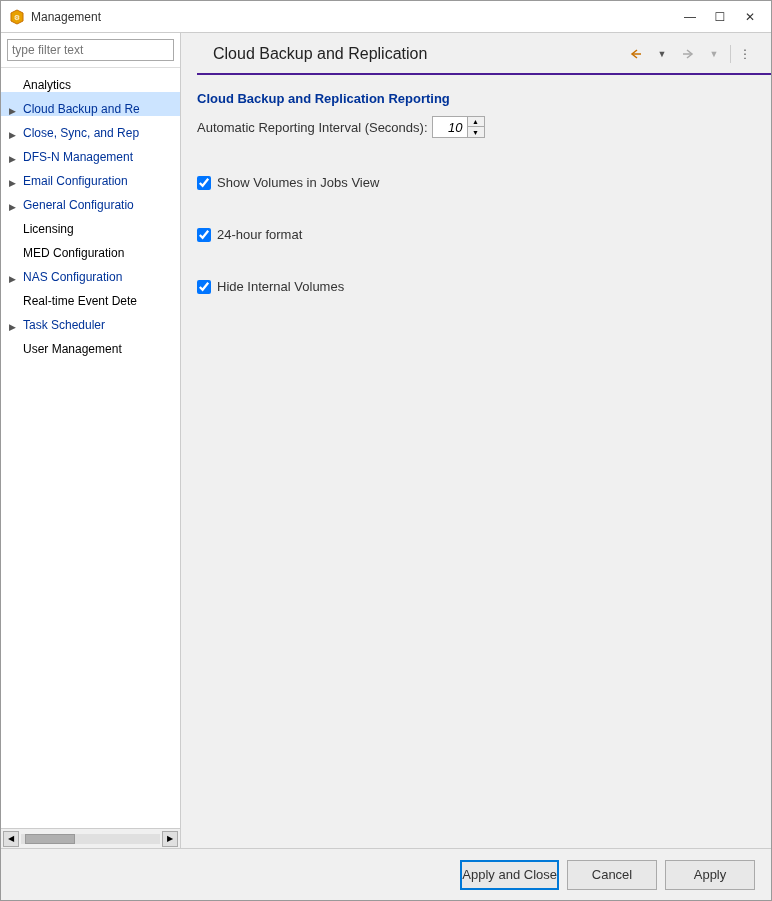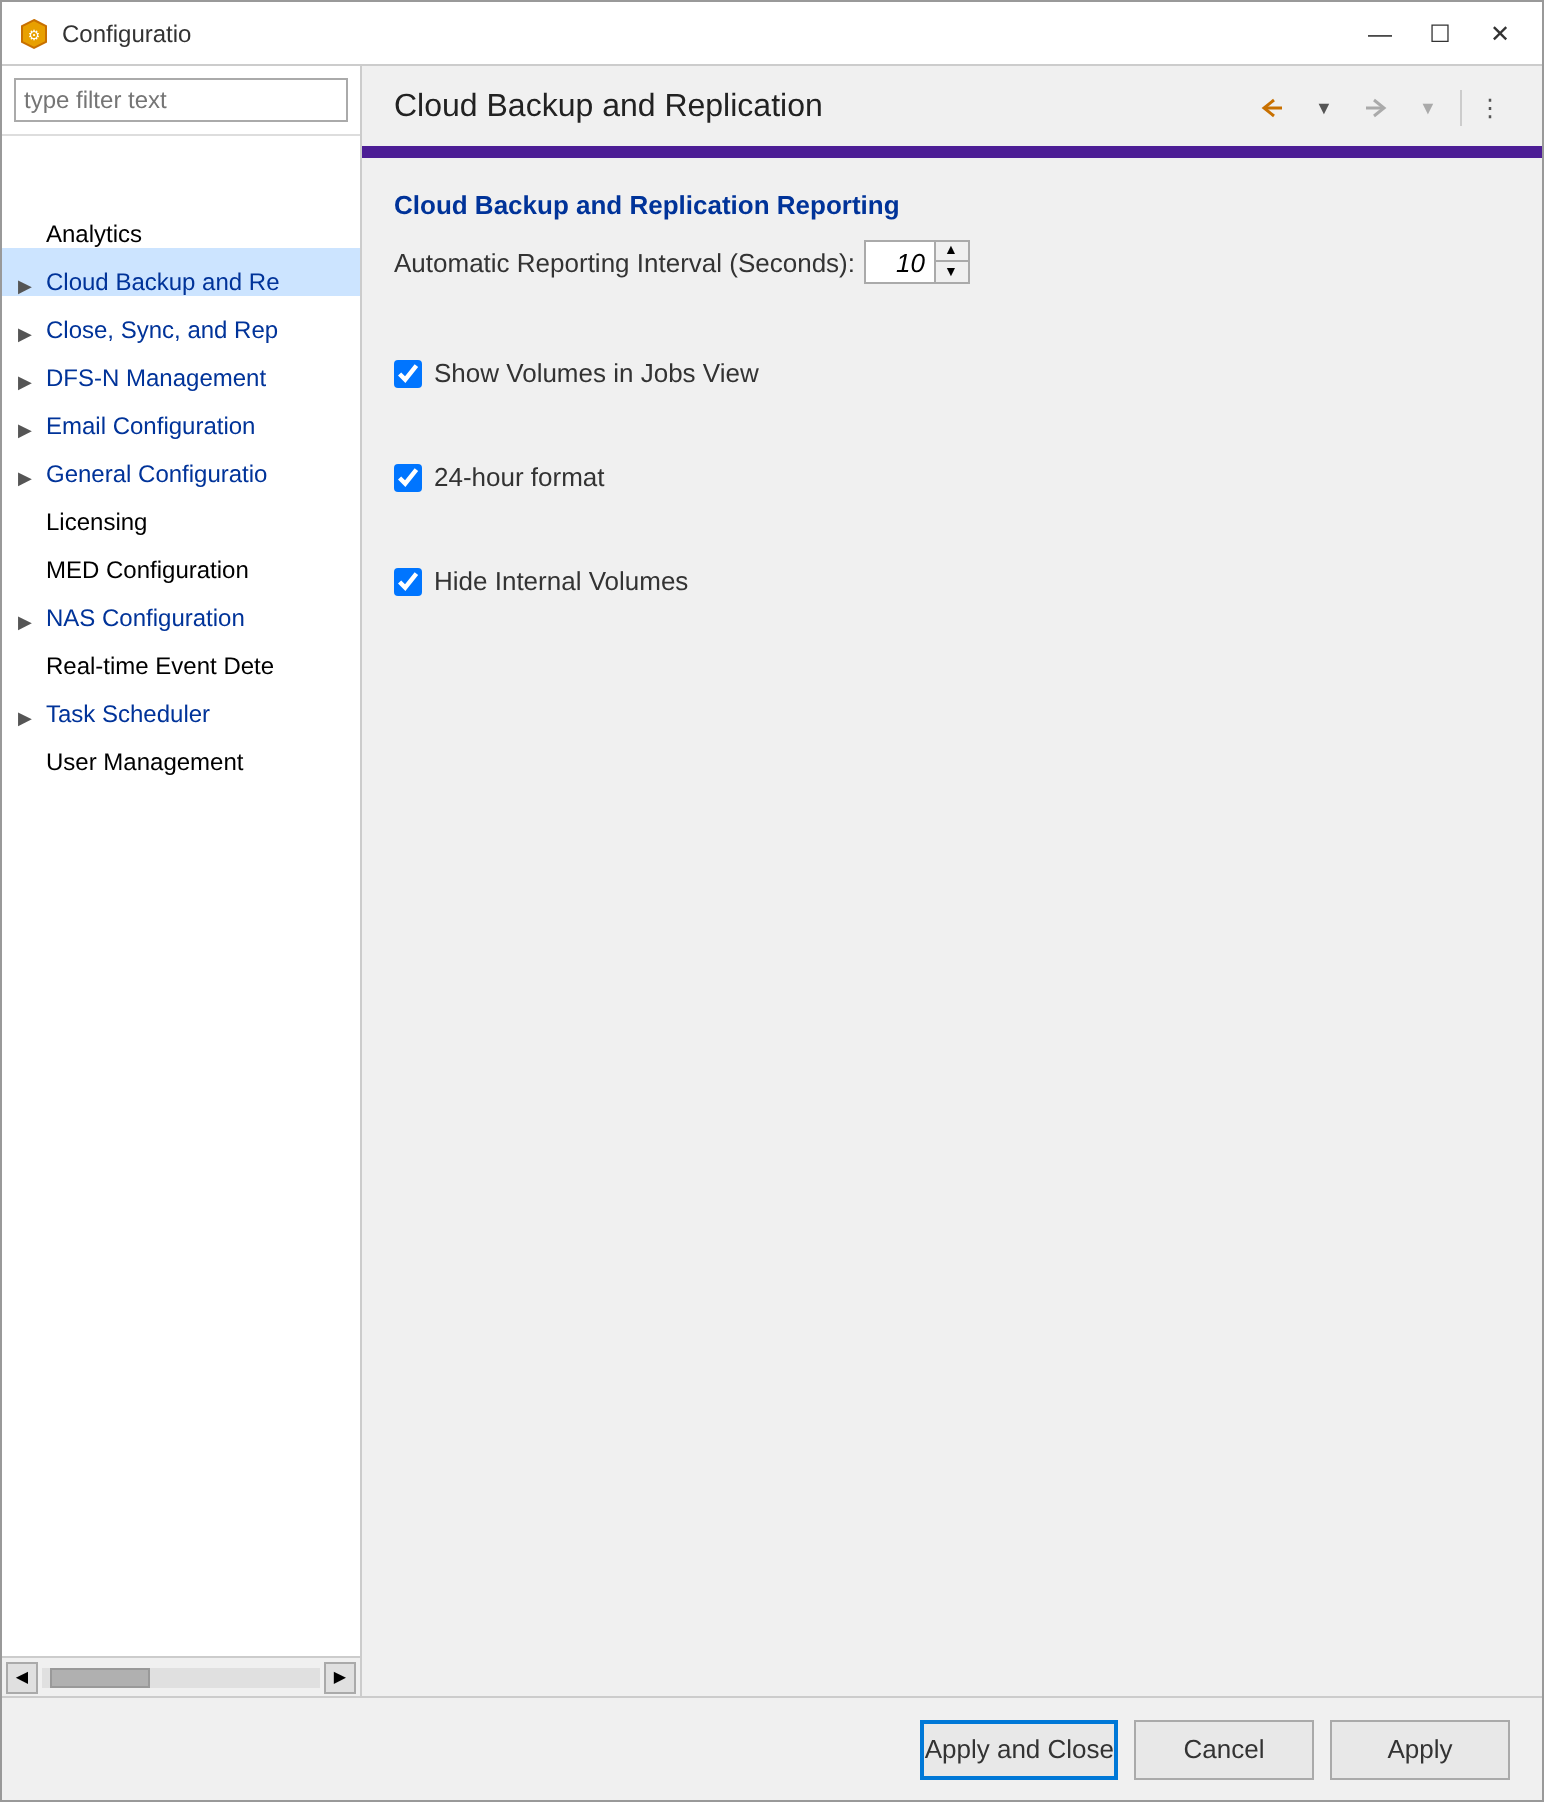--- a/index.html
+++ b/index.html
@@ -69,21 +69,20 @@
     }
 
     
     .sidebar {
       width: 180px;
       background: #ffffff;
       border-right: 1px solid #ccc;
       display: flex;
       flex-direction: column;
       flex-shrink: 0;
-      gap: 32px;
     }
     .sidebar-filter {
       padding: 6px 6px;
       border-bottom: 1px solid #ddd;
     }
     .sidebar-filter input {
       width: 100%;
       height: 22px;
       border: 1px solid #aaa;
       padding: 2px 4px;
@@ -165,21 +164,22 @@
       display: flex;
       flex-direction: column;
       background: #f0f0f0;
     }
     .panel-header {
       background: #f0f0f0;
       padding: 10px 16px 8px 16px;
       display: flex;
       align-items: center;
       justify-content: space-between;
-      border-bottom: 6px solid #4c1d95;
+      border-bottom: 2px solid #4c1d95;
+      margin-left: 16px;
     }
     .panel-title {
       font-size: 16px;
       font-weight: 400;
       color: #222;
     }
     .panel-toolbar {
       display: flex;
       gap: 2px;
       align-items: center;
@@ -323,21 +323,21 @@
 
 <div class="window">
 
   <div class="title-bar">
     <div class="title-bar-icon">
       <svg width="16" height="16" viewBox="0 0 16 16">
         <polygon points="8,1 14,4 14,12 8,15 2,12 2,4" fill="#e8a000" stroke="#c87000" stroke-width="1"></polygon>
         <text x="8" y="11" text-anchor="middle" font-size="7" fill="white">⚙</text>
       </svg>
     </div>
-    <span class="title-bar-title">Configuratio</span>
+    <span class="title-bar-title">Management</span>
     <div class="title-bar-controls">
       <button class="title-btn">—</button>
       <button class="title-btn">☐</button>
       <button class="title-btn close">✕</button>
     </div>
   </div>
 
   <div class="main-content">
 
     <div class="sidebar">

